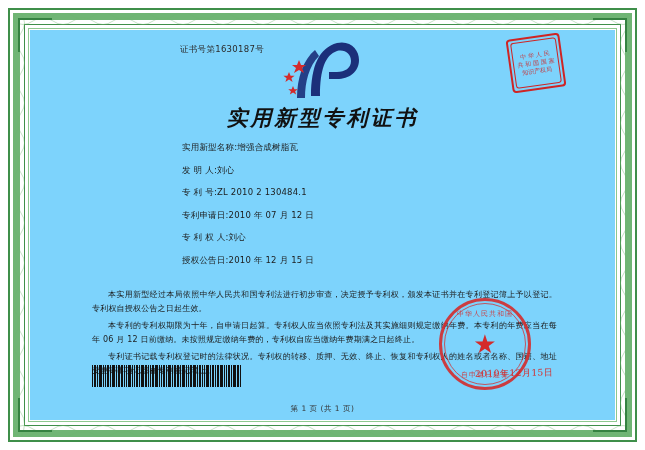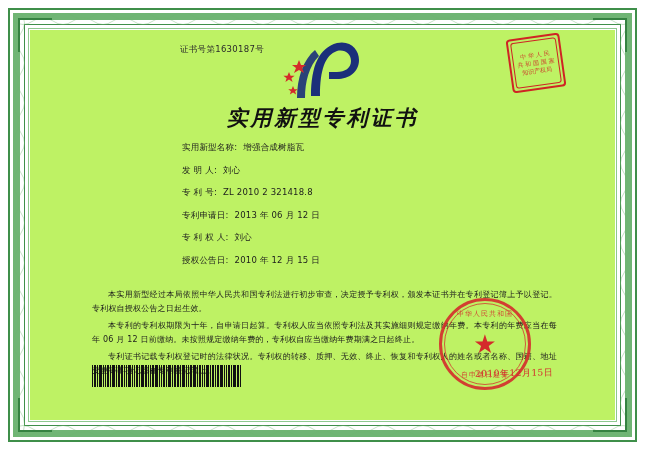--- a/index.html
+++ b/index.html
@@ -62,21 +62,21 @@
   }
   .corner.tl { left: 18px; top: 18px; border-right: none; border-bottom: none; }
   .corner.tr { right: 18px; top: 18px; border-left: none; border-bottom: none; }
   .corner.bl { left: 18px; bottom: 18px; border-right: none; border-top: none; }
   .corner.br { right: 18px; bottom: 18px; border-left: none; border-top: none; }
 
   
   .page {
     position: absolute;
     left: 30px; top: 30px; right: 30px; bottom: 30px;
-    background: #bef264;
+    background: #7dd3fc;
     box-sizing: border-box;
   }
 
   
   .serial {
     position: absolute;
     left: 150px;
     top: 14px;
     font-size: 8.5px;
     color: #2a2a2a;
@@ -157,21 +157,21 @@
   .field-row {
     display: flex;
     align-items: baseline;
     margin-bottom: 10.5px;
     font-size: 8.5px;
     color: #1c1c1c;
     letter-spacing: 0.2px;
   }
   .field-label {
     white-space: nowrap;
-    margin-right: 6px;
+    margin-right: 0;
   }
   .field-value {
     white-space: nowrap;
   }
 
   
   .body-text {
     position: absolute;
     left: 62px;
     right: 58px;
@@ -351,25 +351,25 @@
       <div class="field-row">
         <span class="field-label">实用新型名称:</span>
         <span class="field-value">增强合成树脂瓦</span>
       </div>
       <div class="field-row">
         <span class="field-label">发 明 人:</span>
         <span class="field-value">刘心</span>
       </div>
       <div class="field-row">
         <span class="field-label">专 利 号:</span>
-        <span class="field-value">ZL 2010 2 321418.8</span>
+        <span class="field-value">ZL 2010 2 130484.1</span>
       </div>
       <div class="field-row">
         <span class="field-label">专利申请日:</span>
-        <span class="field-value">2013 年 06 月 12 日</span>
+        <span class="field-value">2010 年 07 月 12 日</span>
       </div>
       <div class="field-row">
         <span class="field-label">专 利 权 人:</span>
         <span class="field-value">刘心</span>
       </div>
       <div class="field-row">
         <span class="field-label">授权公告日:</span>
         <span class="field-value">2010 年 12 月 15 日</span>
       </div>
     </div>
@@ -443,15 +443,16 @@
     <div class="round-seal">
       <div class="outer"></div>
       <div class="inner"></div>
       <div class="arc-top">中华人民共和国</div>
       <div class="star">★</div>
       <div class="arc-bottom">自申请日起算</div>
     </div>
 
     <div class="seal-date">2010年12月15日</div>
 
+    <div class="footer">第 1 页 (共 1 页)</div>
 
   </div>
 </div>
 
 </body></html>

